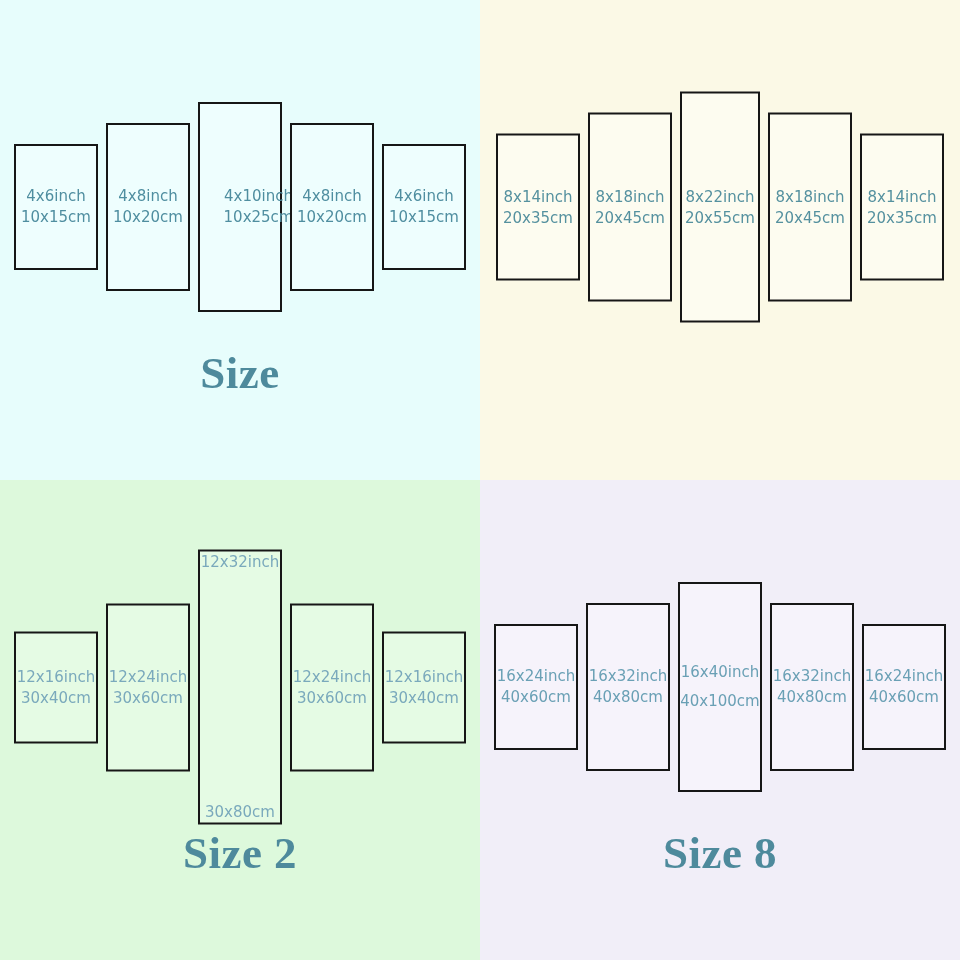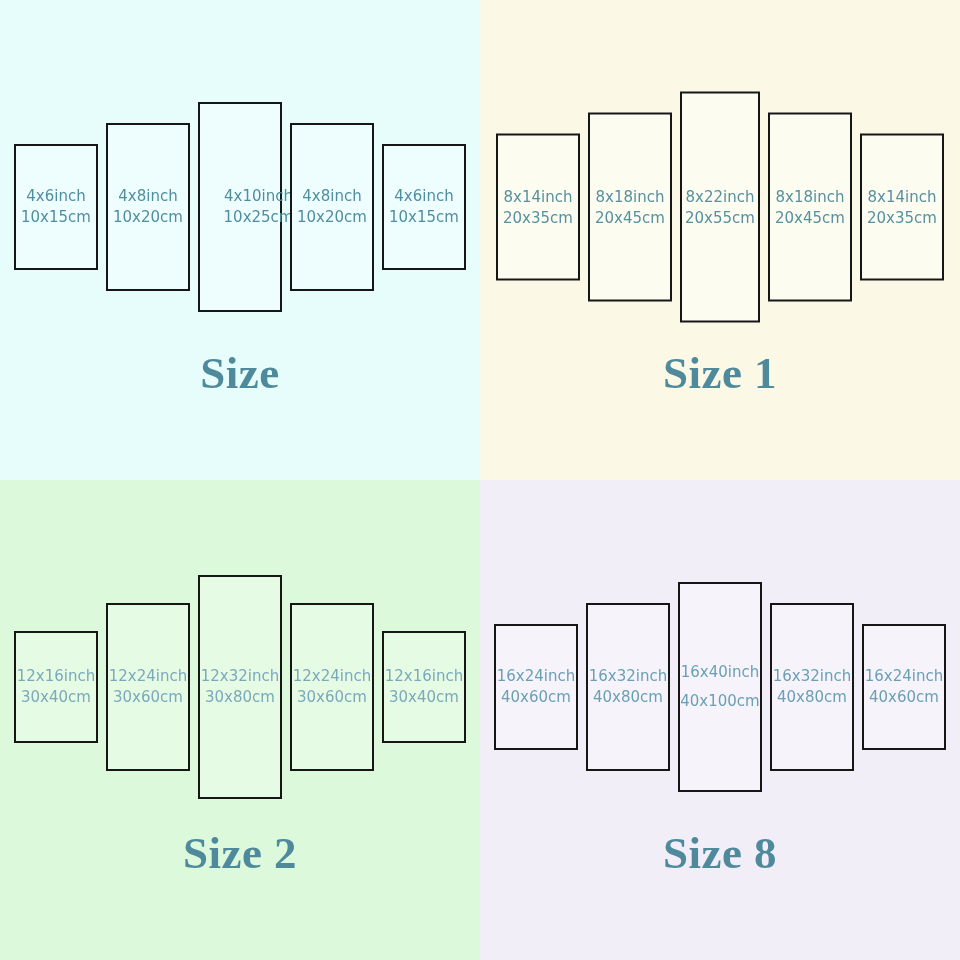--- a/index.html
+++ b/index.html
@@ -104,33 +104,32 @@
   </div>
         <div class="panel" style="width: 84px; height: 189px; border-color: rgb(22, 22, 22);">
     <span class="panel-label">8x18inch</span>
     <span class="panel-label">20x45cm</span>
   </div>
         <div class="panel" style="width: 84px; height: 147px; border-color: rgb(22, 22, 22);">
     <span class="panel-label">8x14inch</span>
     <span class="panel-label">20x35cm</span>
   </div>
       </div>
-    <h2 class="quad-title">Size 1</h2>
   </section>
     <section class="quadrant" style="--bg: #ddf9dc; --fill: #e5fbe4; --label: #7aa9bc; --title: #4e8a9c;">
     <div class="panels-row">
         <div class="panel" style="width: 84px; height: 112px; border-color: rgb(22, 22, 22);">
     <span class="panel-label">12x16inch</span>
     <span class="panel-label">30x40cm</span>
   </div>
         <div class="panel" style="width: 84px; height: 168px; border-color: rgb(22, 22, 22);">
     <span class="panel-label">12x24inch</span>
     <span class="panel-label">30x60cm</span>
   </div>
-        <div class="panel" style="width: 84px; height: 224px; border-color: rgb(22, 22, 22);">
+        <div class="panel" style="width: 84px; height: 275px; border-color: rgb(22, 22, 22); justify-content: space-between;">
     <span class="panel-label">12x32inch</span>
     <span class="panel-label">30x80cm</span>
   </div>
         <div class="panel" style="width: 84px; height: 168px; border-color: rgb(22, 22, 22);">
     <span class="panel-label">12x24inch</span>
     <span class="panel-label">30x60cm</span>
   </div>
         <div class="panel" style="width: 84px; height: 112px; border-color: rgb(22, 22, 22);">
     <span class="panel-label">12x16inch</span>
     <span class="panel-label">30x40cm</span>

